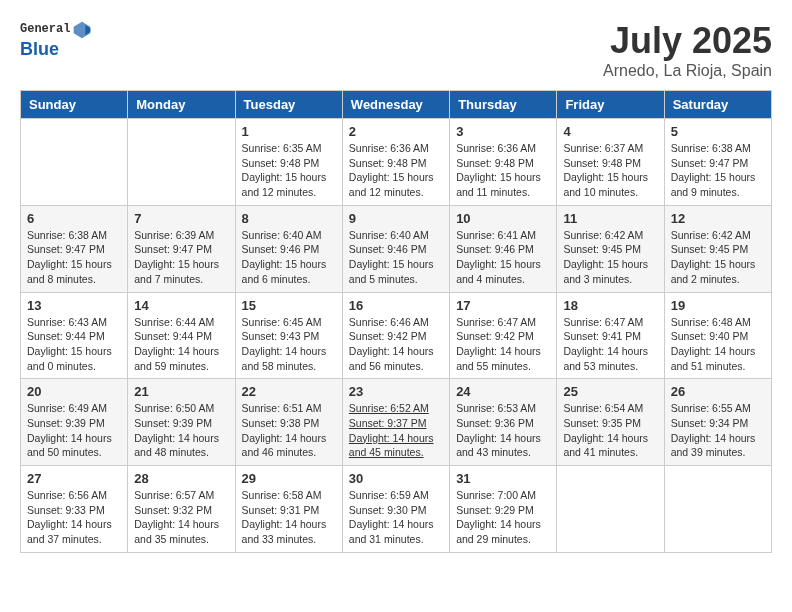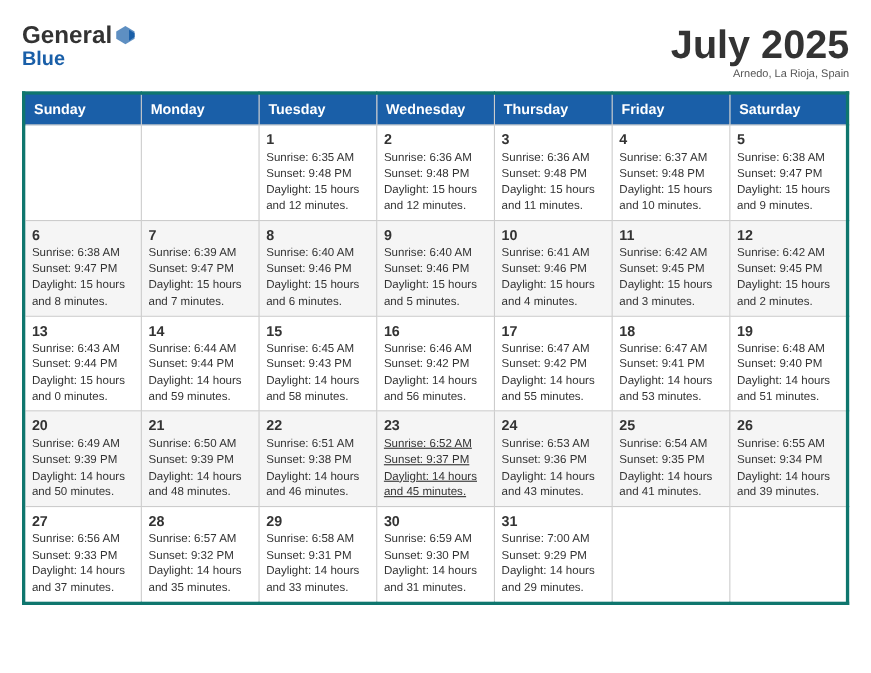--- a/index.html
+++ b/index.html
@@ -19,23 +19,24 @@
     .logo {
       display: flex;
       align-items: center;
     }
     .logo-text {
       display: flex;
       flex-direction: column;
       line-height: 1.1;
     }
     .logo-general {
-      font-size: 22px;
+      font-size: 12px;
       font-weight: bold;
       color: #333;
+      font-family: Liberation Mono, monospace;
     }
     .logo-blue {
       font-size: 18px;
       font-weight: bold;
       color: #1a5fa8;
     }
     .logo-icon {
       width: 20px;
       height: 20px;
       margin-left: 2px;
@@ -43,27 +44,27 @@
     .title-block {
       text-align: right;
       margin-left: 14px;
     }
     .month-title {
       font-size: 36px;
       font-weight: bold;
       color: #333;
     }
     .location {
-      font-size: 10px;
+      font-size: 16px;
       color: #555;
     }
     .calendar {
       width: 100%;
       border-collapse: collapse;
-      border: 3px solid #0f766e;
+      border: 1px solid #0f766e;
     }
     .calendar th {
       background-color: #1a5fa8;
       color: #fff;
       text-align: left;
       padding: 6px 8px;
       font-size: 13px;
       font-weight: bold;
       border: 1px solid #ccc;
     }

